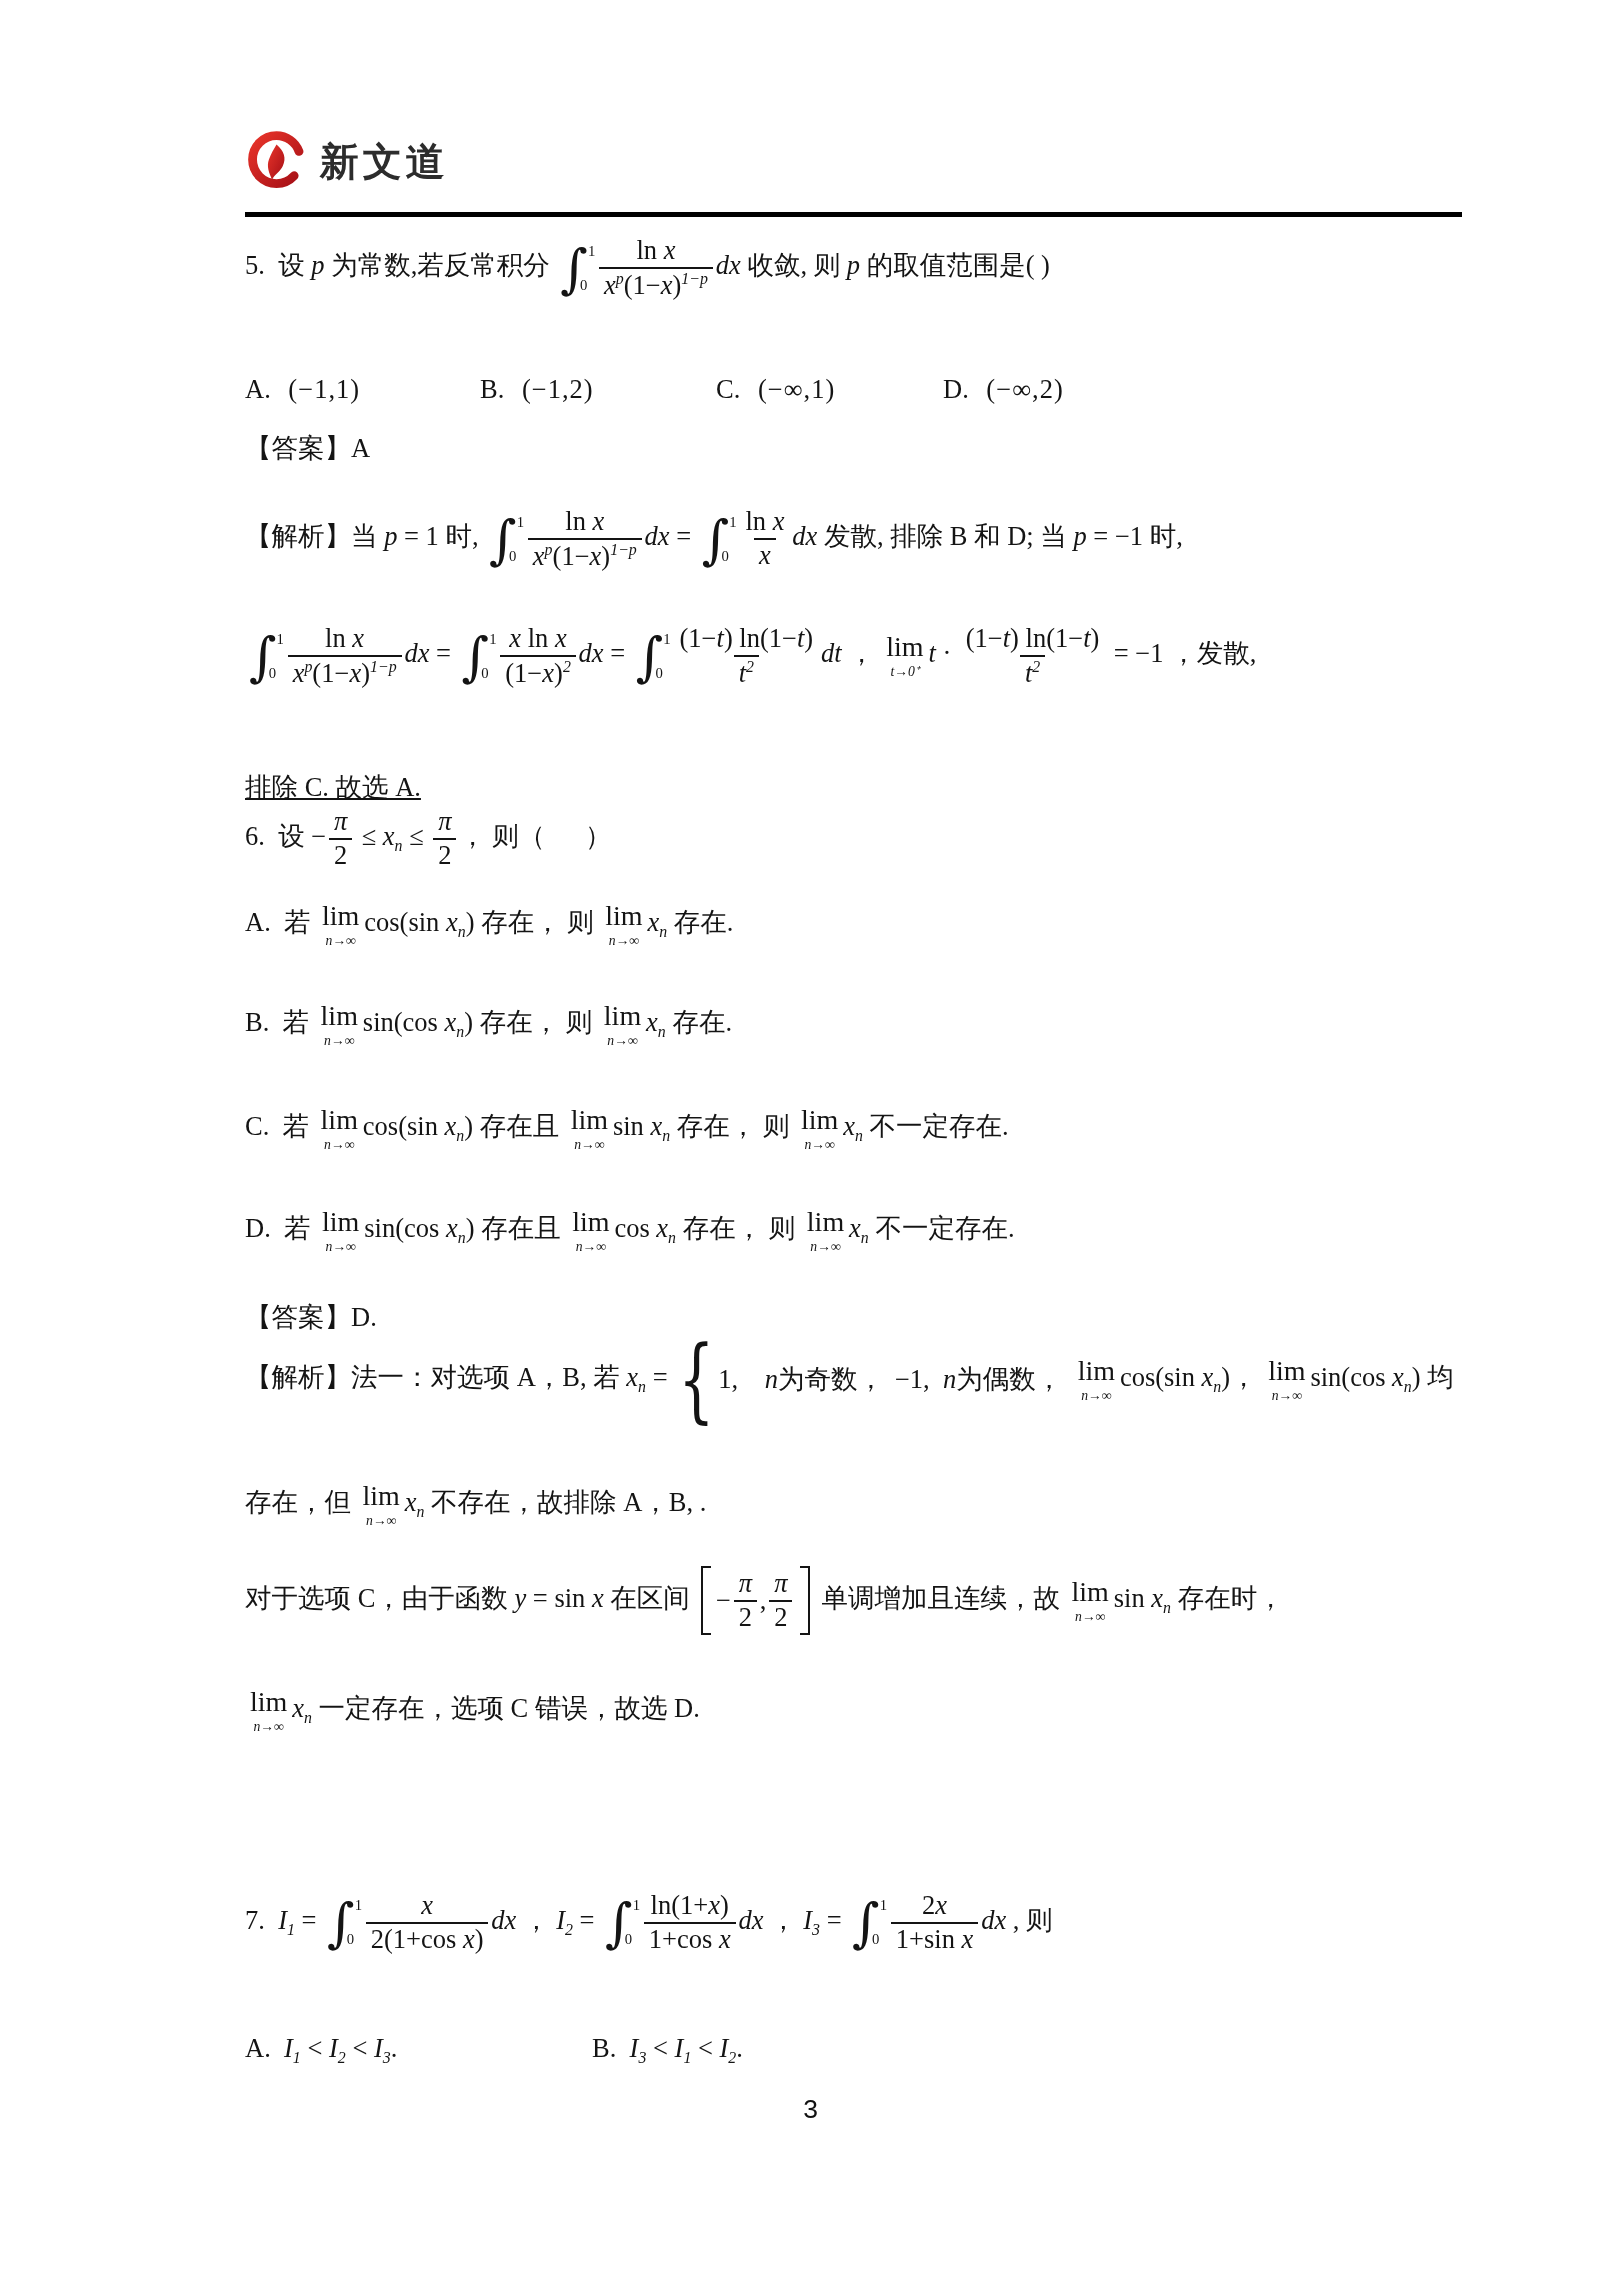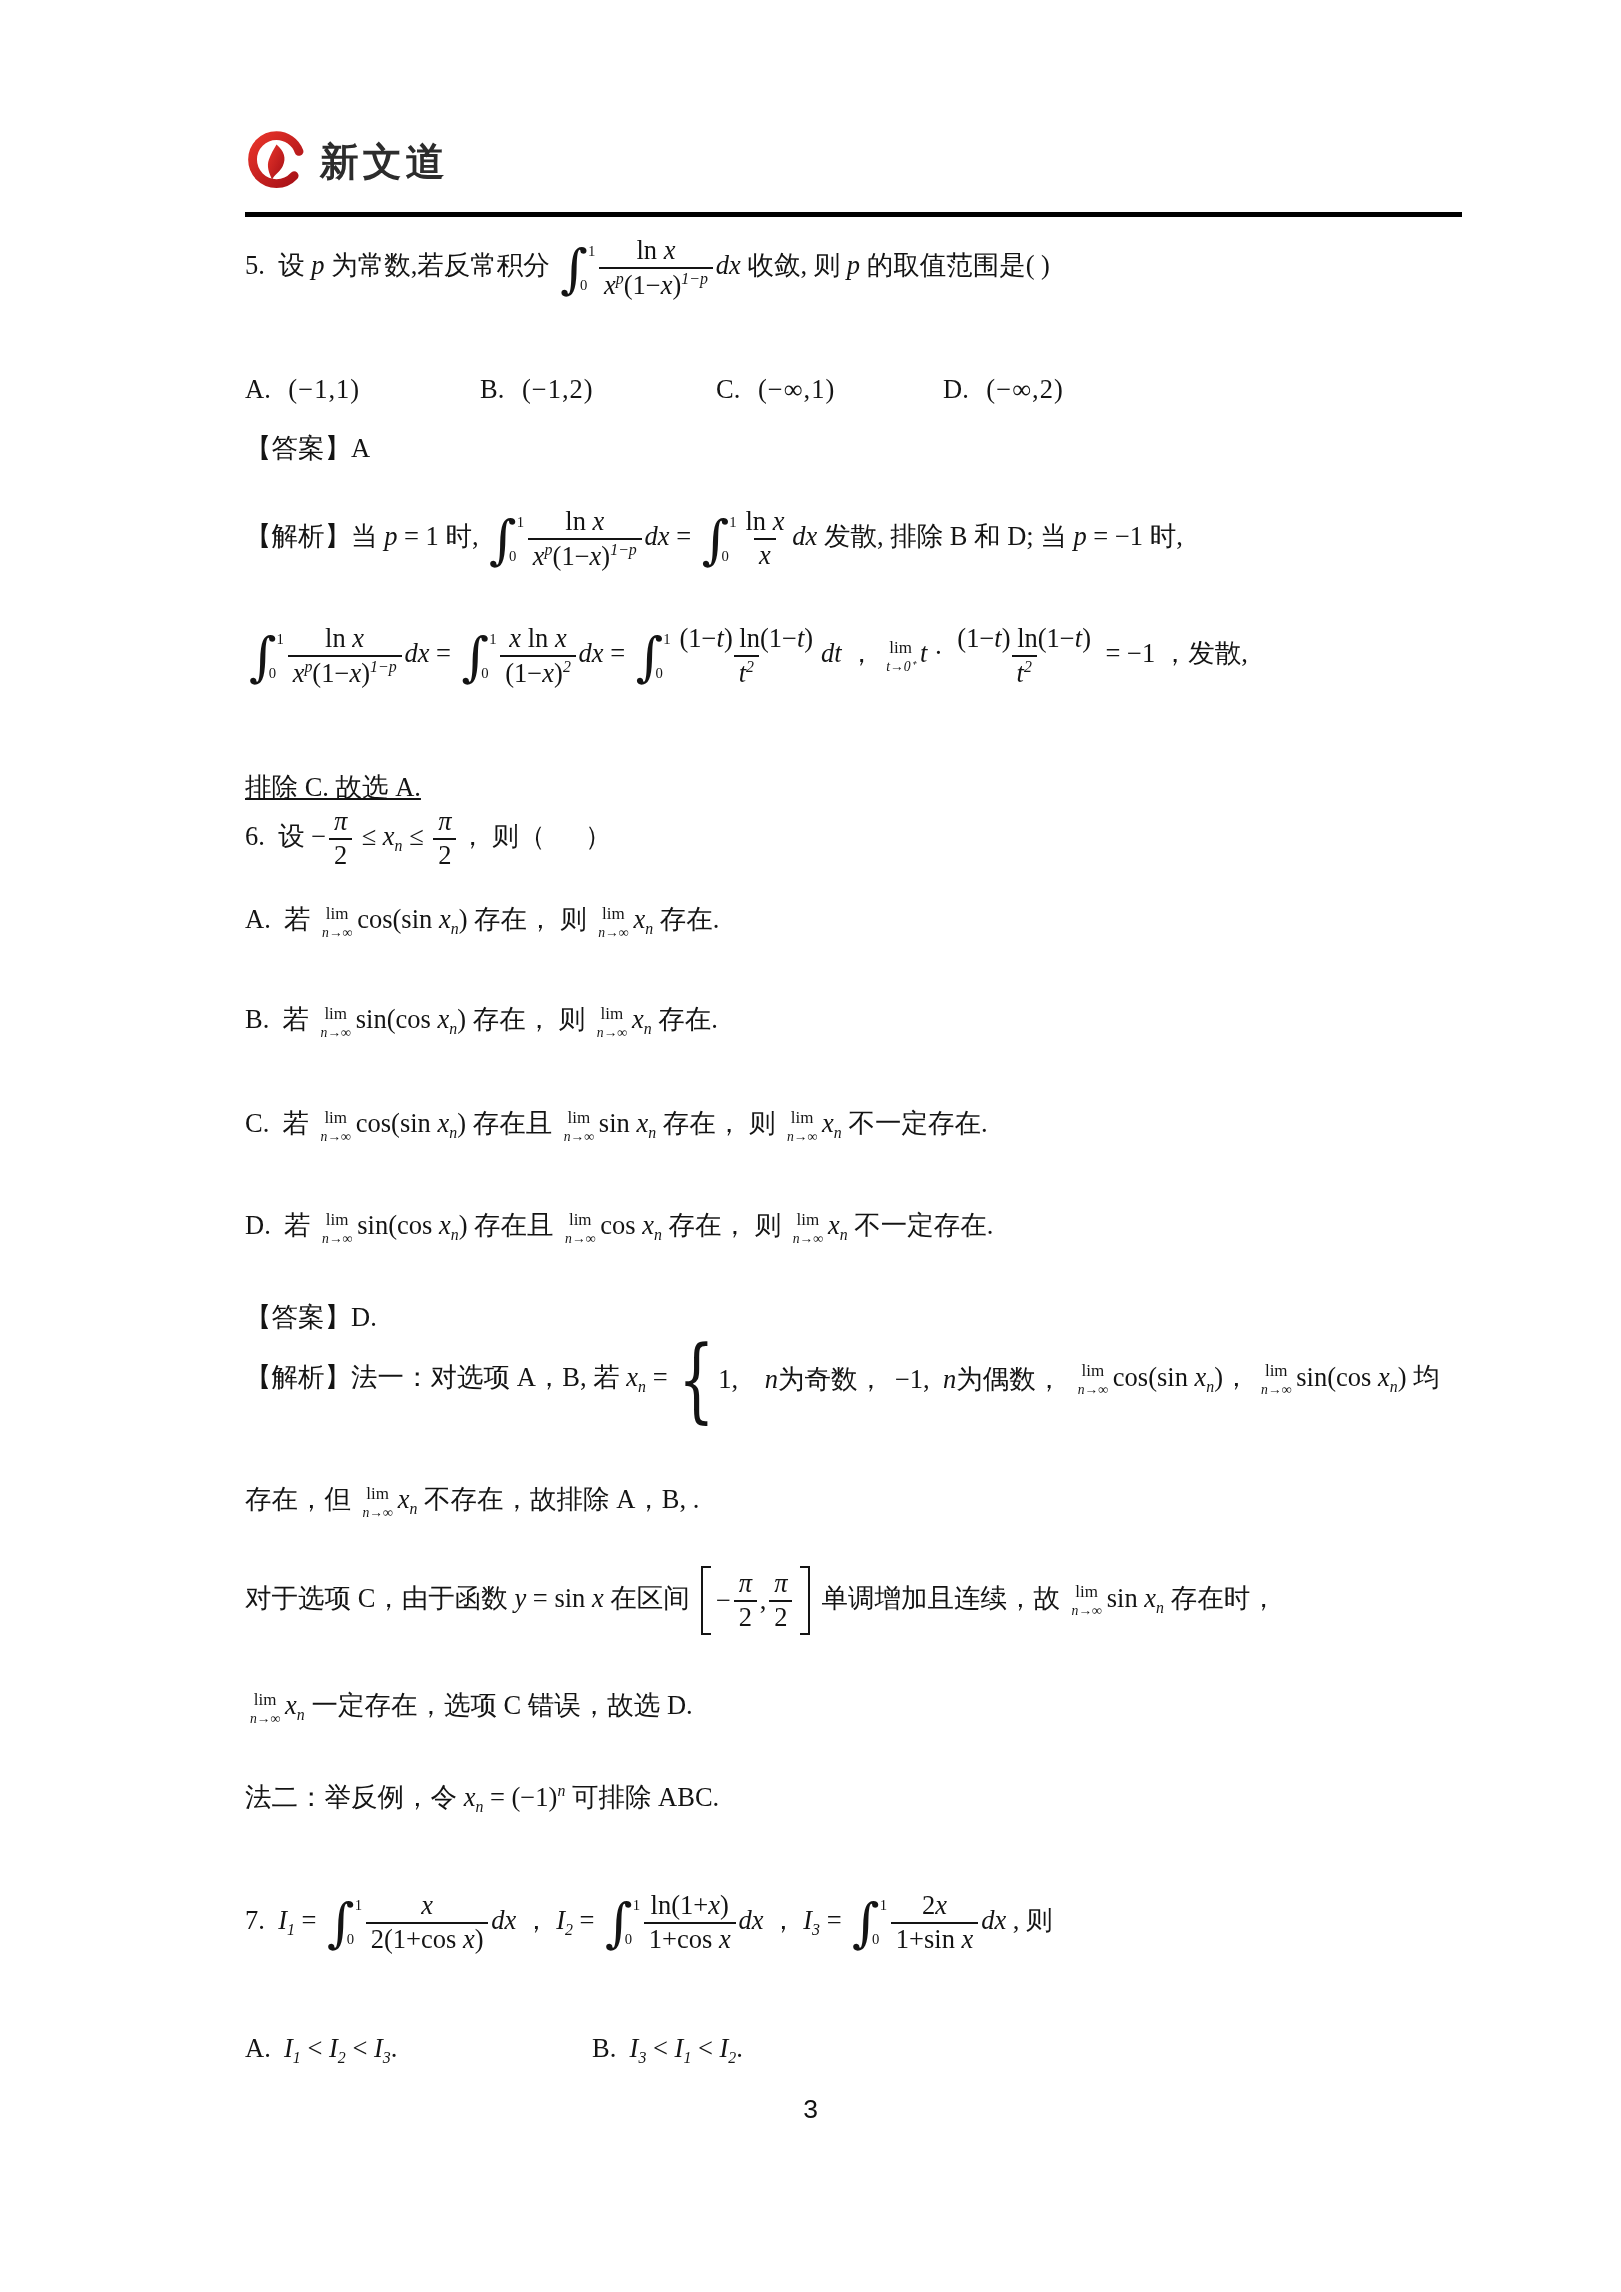--- a/index.html
+++ b/index.html
@@ -24,21 +24,21 @@
   .frac .den{border-top:2px solid #141414;}
   
   .int{display:inline-flex;align-items:center;vertical-align:middle;margin:0 1px 0 3.9px;}
   .int .g{font-size:53px;line-height:1.0;font-family:"DejaVu Serif",serif;}
   .int .lims{display:inline-flex;flex-direction:column;justify-content:space-between;
         align-self:stretch;font-size:14.7px;line-height:1;padding:2px 0;}
   .int .lims .lo{margin-left:-7.8px;}
   
   .lim{display:inline-flex;flex-direction:column;align-items:center;vertical-align:middle;
         margin:0 4.9px;line-height:1;}
-  .lim .t{font-size:17px;}
+  .lim .t{font-size:28px;}
   .lim .u{font-size:13.7px;font-style:italic;margin-top:3.9px;}
   
   .cases{display:inline-flex;align-items:center;vertical-align:middle;margin:0 3.9px;}
   .cases .brace{font-size:57px;line-height:1;font-family:"DejaVu Serif",serif;
         transform:scaleY(1.6);transform-origin:center;margin-right:3.9px;}
   .cases .rows{display:inline-flex;flex-direction:row;gap:11px;}
   
   .bigbr{display:inline-flex;align-items:stretch;vertical-align:middle;margin:0 4.9px;}
   .bigbr .lb,.bigbr .rb{width:7.8px;border:2.5px solid #141414;}
   .bigbr .lb{border-right:0;}
@@ -83,21 +83,20 @@
   <div class="line" style="top:806px;"><span class="cn">6.  设 </span><span class="rm">−</span><span class="frac"><span class="num"><span class="it">π</span></span><span class="den"><span class="rm">2</span></span></span><span class="rm"> ≤ </span><span class="it">x</span><sub class="sb">n</sub><span class="rm"> ≤ </span><span class="frac"><span class="num"><span class="it">π</span></span><span class="den"><span class="rm">2</span></span></span><span class="cn">， 则（      ）</span></div>
   <div class="line" style="top:902px;"><span class="cn">A.  若 </span><span class="lim"><span class="t">lim</span><span class="u">n→∞</span></span><span class="rm">cos(sin </span><span class="it">x</span><sub class="sb">n</sub><span class="rm">)</span><span class="cn"> 存在， 则 </span><span class="lim"><span class="t">lim</span><span class="u">n→∞</span></span><span class="it">x</span><sub class="sb">n</sub><span class="cn"> 存在.</span></div>
   <div class="line" style="top:1002px;"><span class="cn">B.  若 </span><span class="lim"><span class="t">lim</span><span class="u">n→∞</span></span><span class="rm">sin(cos </span><span class="it">x</span><sub class="sb">n</sub><span class="rm">)</span><span class="cn"> 存在， 则 </span><span class="lim"><span class="t">lim</span><span class="u">n→∞</span></span><span class="it">x</span><sub class="sb">n</sub><span class="cn"> 存在.</span></div>
   <div class="line" style="top:1106px;"><span class="cn">C.  若 </span><span class="lim"><span class="t">lim</span><span class="u">n→∞</span></span><span class="rm">cos(sin </span><span class="it">x</span><sub class="sb">n</sub><span class="rm">)</span><span class="cn"> 存在且 </span><span class="lim"><span class="t">lim</span><span class="u">n→∞</span></span><span class="rm">sin </span><span class="it">x</span><sub class="sb">n</sub><span class="cn"> 存在， 则 </span><span class="lim"><span class="t">lim</span><span class="u">n→∞</span></span><span class="it">x</span><sub class="sb">n</sub><span class="cn"> 不一定存在.</span></div>
   <div class="line" style="top:1208px;"><span class="cn">D.  若 </span><span class="lim"><span class="t">lim</span><span class="u">n→∞</span></span><span class="rm">sin(cos </span><span class="it">x</span><sub class="sb">n</sub><span class="rm">)</span><span class="cn"> 存在且 </span><span class="lim"><span class="t">lim</span><span class="u">n→∞</span></span><span class="rm">cos </span><span class="it">x</span><sub class="sb">n</sub><span class="cn"> 存在， 则 </span><span class="lim"><span class="t">lim</span><span class="u">n→∞</span></span><span class="it">x</span><sub class="sb">n</sub><span class="cn"> 不一定存在.</span></div>
   <div class="line" style="top:1300px;">【答案】D.</div>
   <div class="line" style="top:1351px;"><span class="cn">【解析】法一：对选项 A，B, 若 </span><span class="it">x</span><sub class="sb">n</sub><span class="rm"> = </span><span class="cases"><span class="brace">{</span><span class="rows"><span class="row"><span class="rm">1,    </span><span class="it">n</span><span class="cn">为奇数，</span></span><span class="row"><span class="rm">−1,  </span><span class="it">n</span><span class="cn">为偶数，</span></span></span></span><span class="cn"> </span><span class="lim"><span class="t">lim</span><span class="u">n→∞</span></span><span class="rm">cos(sin </span><span class="it">x</span><sub class="sb">n</sub><span class="rm">)</span><span class="cn">， </span><span class="lim"><span class="t">lim</span><span class="u">n→∞</span></span><span class="rm">sin(cos </span><span class="it">x</span><sub class="sb">n</sub><span class="rm">)</span><span class="cn"> 均</span></div>
   <div class="line" style="top:1482px;"><span class="cn">存在，但 </span><span class="lim"><span class="t">lim</span><span class="u">n→∞</span></span><span class="it">x</span><sub class="sb">n</sub><span class="cn"> 不存在，故排除 A，B, .</span></div>
   <div class="line" style="top:1566px;"><span class="cn">对于选项 C，由于函数 </span><span class="it">y</span><span class="rm"> = sin </span><span class="it">x</span><span class="cn"> 在区间 </span><span class="bigbr"><span class="lb"></span><span class="mid"><span class="rm">−</span><span class="frac"><span class="num"><span class="it">π</span></span><span class="den"><span class="rm">2</span></span></span><span class="rm">,</span><span class="frac"><span class="num"><span class="it">π</span></span><span class="den"><span class="rm">2</span></span></span></span><span class="rb"></span></span><span class="cn"> 单调增加且连续，故 </span><span class="lim"><span class="t">lim</span><span class="u">n→∞</span></span><span class="rm">sin </span><span class="it">x</span><sub class="sb">n</sub><span class="cn"> 存在时，</span></div>
   <div class="line" style="top:1688px;"><span class="lim"><span class="t">lim</span><span class="u">n→∞</span></span><span class="it">x</span><sub class="sb">n</sub><span class="cn"> 一定存在，选项 C 错误，故选 D.</span></div>
-  <div class="line" style="top:1780px;"><span class="cn">法二：举反例，令 </span><span class="it">x</span><sub class="sb">n</sub><span class="rm"> = (−1)</span><sup class="sp">n</sup><span class="cn"> 可排除 ABC.</span></div>
 
   <div class="line" style="top:1890px;"><span class="cn">7.  </span><span class="it">I</span><sub class="sb">1</sub><span class="rm"> = </span><span class="int"><span class="g">∫</span><span class="lims"><span class="hi">1</span><span class="lo">0</span></span></span><span class="frac"><span class="num"><span class="it">x</span></span><span class="den"><span class="rm">2(1+cos </span><span class="it">x</span><span class="rm">)</span></span></span><span class="it">dx</span><span class="cn"> ， </span><span class="it">I</span><sub class="sb">2</sub><span class="rm"> = </span><span class="int"><span class="g">∫</span><span class="lims"><span class="hi">1</span><span class="lo">0</span></span></span><span class="frac"><span class="num"><span class="rm">ln(1+</span><span class="it">x</span><span class="rm">)</span></span><span class="den"><span class="rm">1+cos </span><span class="it">x</span></span></span><span class="it">dx</span><span class="cn"> ， </span><span class="it">I</span><sub class="sb">3</sub><span class="rm"> = </span><span class="int"><span class="g">∫</span><span class="lims"><span class="hi">1</span><span class="lo">0</span></span></span><span class="frac"><span class="num"><span class="rm">2</span><span class="it">x</span></span><span class="den"><span class="rm">1+sin </span><span class="it">x</span></span></span><span class="it">dx</span><span class="cn"> , 则</span></div>
   <div class="line" style="top:2031px;left:245px;"><span class="cn">A.  </span><span class="it">I</span><sub class="sb">1</sub><span class="rm"> &lt; </span><span class="it">I</span><sub class="sb">2</sub><span class="rm"> &lt; </span><span class="it">I</span><sub class="sb">3</sub><span class="rm">.</span></div>
   <div class="line" style="top:2031px;left:592px;"><span class="cn">B.  </span><span class="it">I</span><sub class="sb">3</sub><span class="rm"> &lt; </span><span class="it">I</span><sub class="sb">1</sub><span class="rm"> &lt; </span><span class="it">I</span><sub class="sb">2</sub><span class="rm">.</span></div>
 
   <div class="pageno">3</div>
 </div>
 
 
 </body></html>

